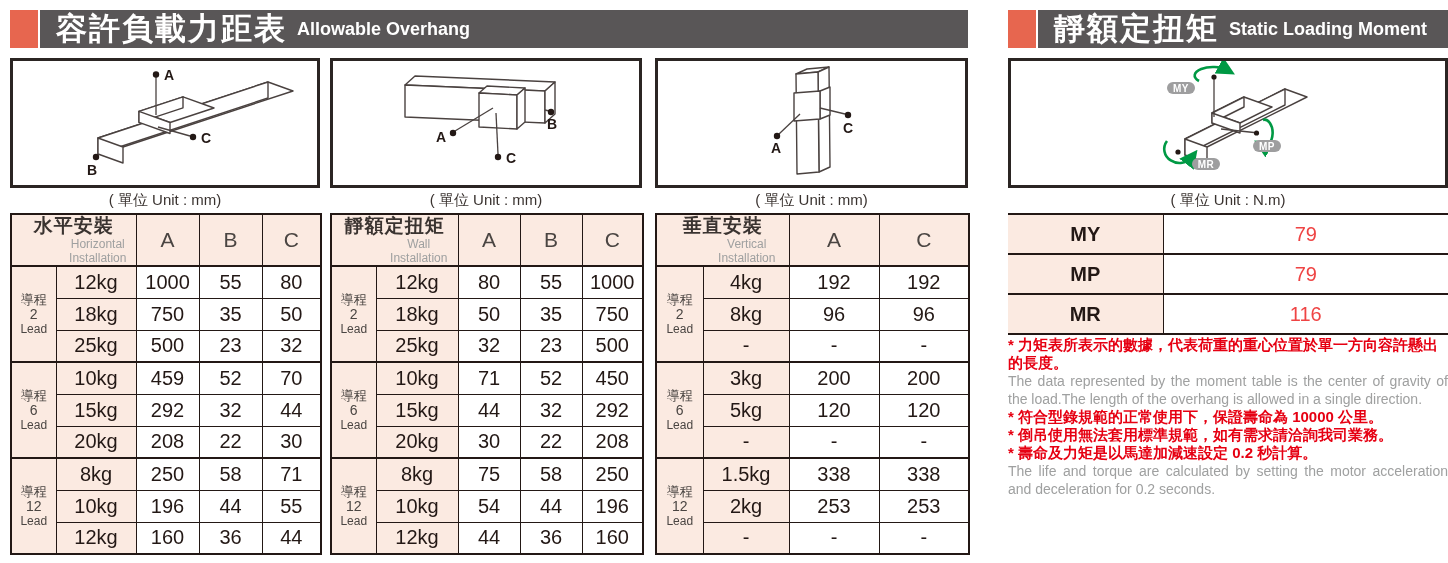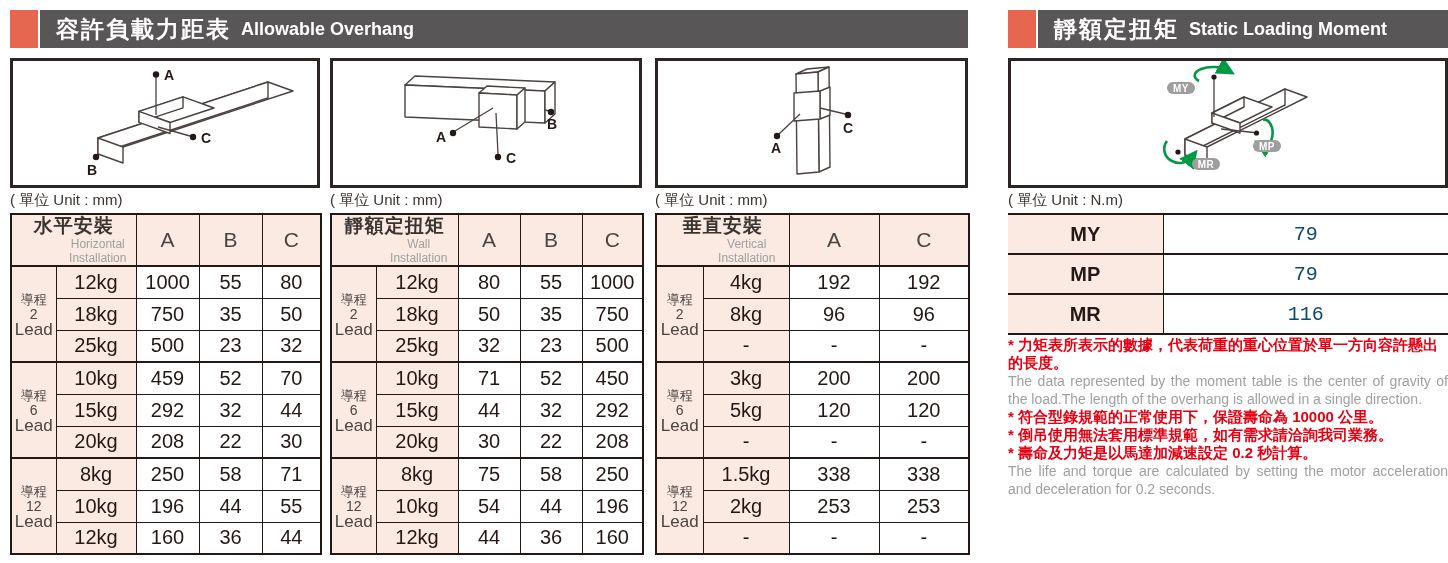--- a/index.html
+++ b/index.html
@@ -4,56 +4,56 @@
 <style>
   html,body{margin:0;padding:0;background:#fff;}
   #page{position:relative;width:1448px;height:563px;background:#ffffff;overflow:hidden;
         font-family:"Liberation Sans","DejaVu Sans",sans-serif;color:#231815;}
 
   
   .sechead{position:absolute;display:flex;gap:2px;height:38px;}
   .sechead .sq{width:28px;flex:none;background:#E7664F;}
   .sechead .bar{flex:1;background:#595657;color:#fff;display:flex;align-items:center;
                 padding-left:16px;gap:10px;}
-  .t-zh{font-size:23px;font-weight:bold;letter-spacing:2px;font-family:Liberation Serif, serif;}
+  .t-zh{font-size:31px;font-weight:bold;letter-spacing:2px;font-family:Liberation Serif, serif;}
   .t-en{font-size:18px;font-weight:bold;}
 
   
   .dbox{position:absolute;background:#fff;border:3px solid #2b2523;}
   .dbox svg{display:block;}
 
   
-  .unitlab{position:absolute;text-align:left;font-size:15px;color:#3a3330;height:20px;line-height:20px;}
+  .unitlab{position:absolute;text-align:center;font-size:15px;color:#3a3330;height:20px;line-height:20px;}
 
   
   table.otable{position:absolute;border-collapse:collapse;table-layout:fixed;background:#fff;
                border:2px solid #231815;}
   table.otable th,table.otable td{border:1px solid #231815;text-align:center;vertical-align:middle;padding:0;}
   table.otable thead tr{height:39px;}
   table.otable tbody tr{height:32px;}
   table.otable thead th{border-bottom:2px solid #231815;}
   tr.gstart>td{border-top:2px solid #231815;}
   .namecell,.colh,.kg,.leadcell{background:#FBEAE1;}
   .tname-zh{font-size:19px;font-weight:bold;color:#3a3330;line-height:22px;letter-spacing:1px;}
   .tname-en{font-size:12px;font-weight:normal;color:#9FA0A0;line-height:14px;margin-left:48px;}
   th.colh{font-size:21px;font-weight:normal;color:#4a4542;}
   td.kg{font-size:20px;color:#231815;}
   td.val{font-size:20px;color:#231815;background:#fff;}
   td.leadcell{color:#4a4542;}
   .lead-zh{font-size:13px;line-height:15px;}
   .lead-num{font-size:14px;line-height:15px;}
-  .lead-en{font-size:17px;line-height:15px;}
+  .lead-en{font-size:12px;line-height:15px;}
 
   
   table.mtable{position:absolute;border-collapse:collapse;table-layout:fixed;}
   table.mtable td{border-top:2px solid #231815;border-bottom:2px solid #231815;
                   height:38px;text-align:center;vertical-align:middle;padding:0;}
   td.mlabel{background:#FBEAE1;font-weight:bold;font-size:20px;color:#231815;
             border-right:1px solid #231815;}
-  td.mval{font-size:20px;color:#0c4a6e;background:#fff;font-family:Liberation Mono, monospace;}
+  td.mval{font-size:20px;color:#ef4444;background:#fff;}
 
   
   .notes{position:absolute;}
   .note-zh{color:#E60012;font-weight:bold;font-size:15px;line-height:18px;}
   .note-en{color:#9FA0A0;font-size:14px;line-height:18px;text-align:justify;}
 
   
   .ln{stroke:#4a4240;stroke-width:1.3;fill:none;}
   .face{stroke:#4a4240;stroke-width:1.4;fill:#ffffff;stroke-linejoin:round;}
   .dot{fill:#231815;}

